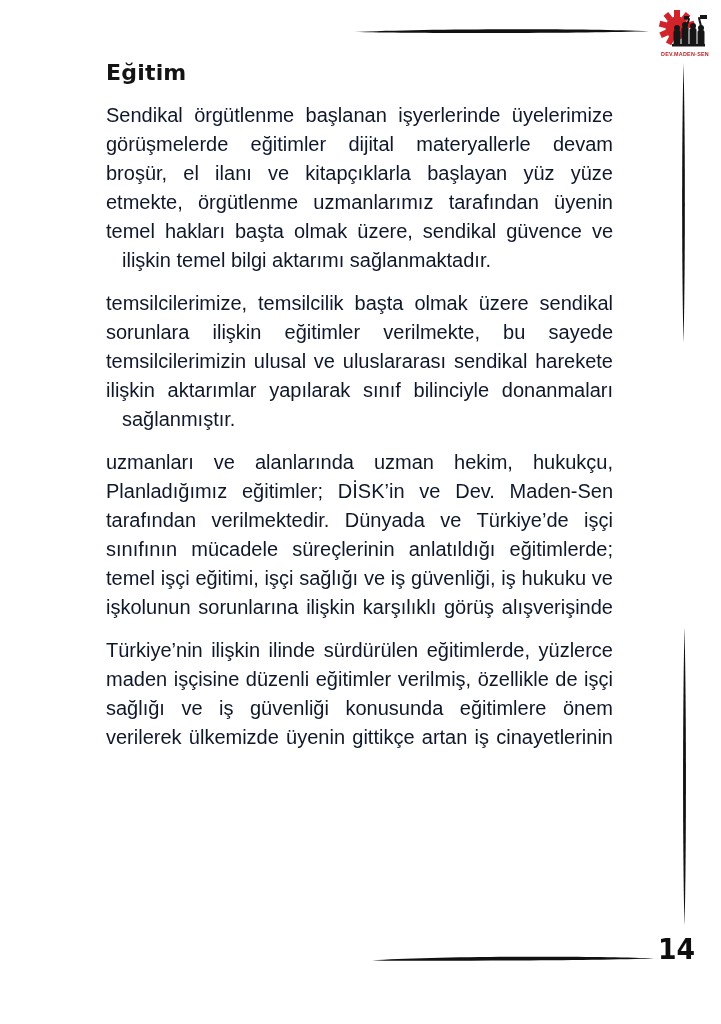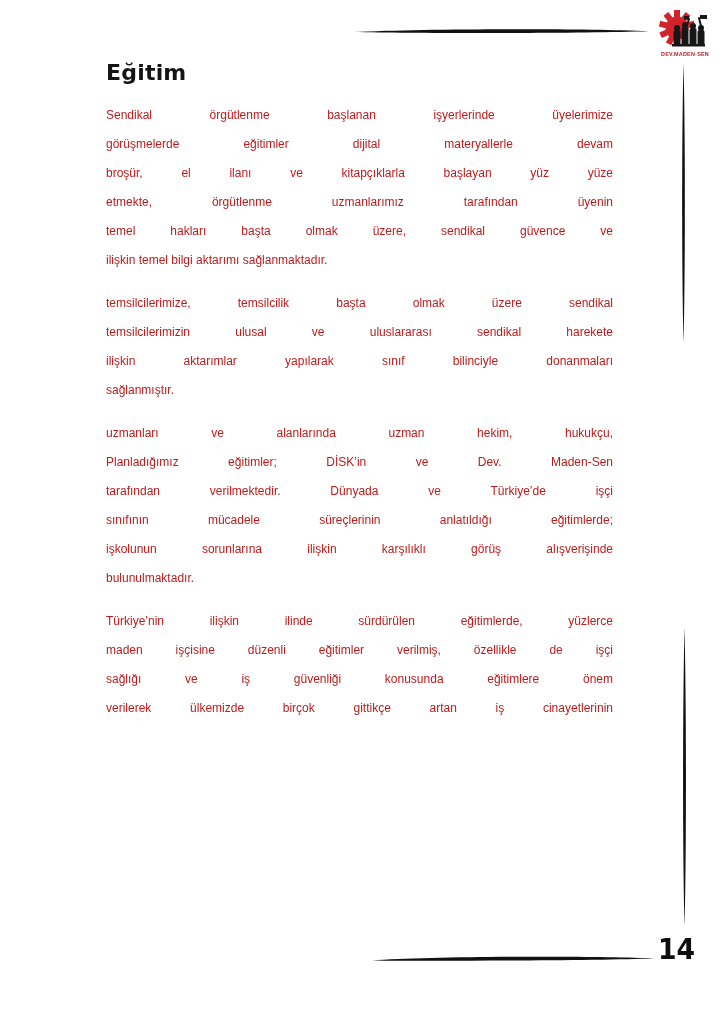--- a/index.html
+++ b/index.html
@@ -23,26 +23,26 @@
   .content{position:absolute;left:106px;top:58px;width:507px;}
   .title{
     margin:0 0 13px 0;
     font-family:"DejaVu Sans","Liberation Sans",sans-serif;
     font-size:22px;line-height:30px;font-weight:700;
     color:#141414;letter-spacing:.2px;
   }
   .para{margin:0 0 14px 0;}
   .para .ln{
     height:29px;line-height:29px;
-    font-size:12px;color:#b91c1c;
+    font-size:20px;color:#0f172a;
     text-align:justify;text-align-last:justify;
     -moz-text-align-last:justify;
     white-space:normal;overflow:hidden;
   }
-  .para .ln.last{text-align-last:left;-moz-text-align-last:left;}
+  .para .ln.last{text-align-last:left;margin-left:16px;-moz-text-align-last:left;}
   
   .pagenum{
     position:absolute;left:658px;top:932px;
     font-family:"DejaVu Sans","Liberation Sans",sans-serif;
     font-size:29px;font-weight:700;color:#0e0e0e;
     transform:scaleX(.92);transform-origin:left center;
     letter-spacing:0;
   }
 </style>
 </head>
@@ -102,37 +102,38 @@
     <div class="para">
         <div class="ln">Sendikal örgütlenme başlanan işyerlerinde üyelerimize</div>
         <div class="ln">görüşmelerde eğitimler dijital materyallerle devam</div>
         <div class="ln">broşür, el ilanı ve kitapçıklarla başlayan yüz yüze</div>
         <div class="ln">etmekte, örgütlenme uzmanlarımız tarafından üyenin</div>
         <div class="ln">temel hakları başta olmak üzere, sendikal güvence ve</div>
         <div class="ln last">ilişkin temel bilgi aktarımı sağlanmaktadır.</div>
       </div>
     <div class="para">
         <div class="ln">temsilcilerimize, temsilcilik başta olmak üzere sendikal</div>
+        <div class="ln">sorunlara ilişkin eğitimler verilmekte, bu sayede</div>
         <div class="ln">temsilcilerimizin ulusal ve uluslararası sendikal harekete</div>
         <div class="ln">ilişkin aktarımlar yapılarak sınıf bilinciyle donanmaları</div>
         <div class="ln last">sağlanmıştır.</div>
       </div>
     <div class="para">
         <div class="ln">uzmanları ve alanlarında uzman hekim, hukukçu,</div>
         <div class="ln">Planladığımız eğitimler; DİSK’in ve Dev. Maden-Sen</div>
         <div class="ln">tarafından verilmektedir. Dünyada ve Türkiye’de işçi</div>
         <div class="ln">sınıfının mücadele süreçlerinin anlatıldığı eğitimlerde;</div>
+        <div class="ln">temel işçi eğitimi, işçi sağlığı ve iş güvenliği, iş hukuku ve</div>
         <div class="ln">işkolunun sorunlarına ilişkin karşılıklı görüş alışverişinde</div>
-        <div class="ln last">bulunulmaktadır.</div>
       </div>
     <div class="para">
         <div class="ln">Türkiye’nin ilişkin ilinde sürdürülen eğitimlerde, yüzlerce</div>
         <div class="ln">maden işçisine düzenli eğitimler verilmiş, özellikle de işçi</div>
         <div class="ln">sağlığı ve iş güvenliği konusunda eğitimlere önem</div>
-        <div class="ln">verilerek ülkemizde birçok gittikçe artan iş cinayetlerinin</div>
+        <div class="ln">verilerek ülkemizde üyenin gittikçe artan iş cinayetlerinin</div>
       </div>
   </main>
 
   <svg class="stroke bottom-rule" width="284" height="9" viewBox="0 0 284 9" aria-hidden="true">
     <path d="M1,6.5 C60,2.2 228,1.6 283,4.5 C228,6.4 60,7.4 1,6.5 Z"></path>
   </svg>
 
   <div class="pagenum">14</div>
 
 </div>

